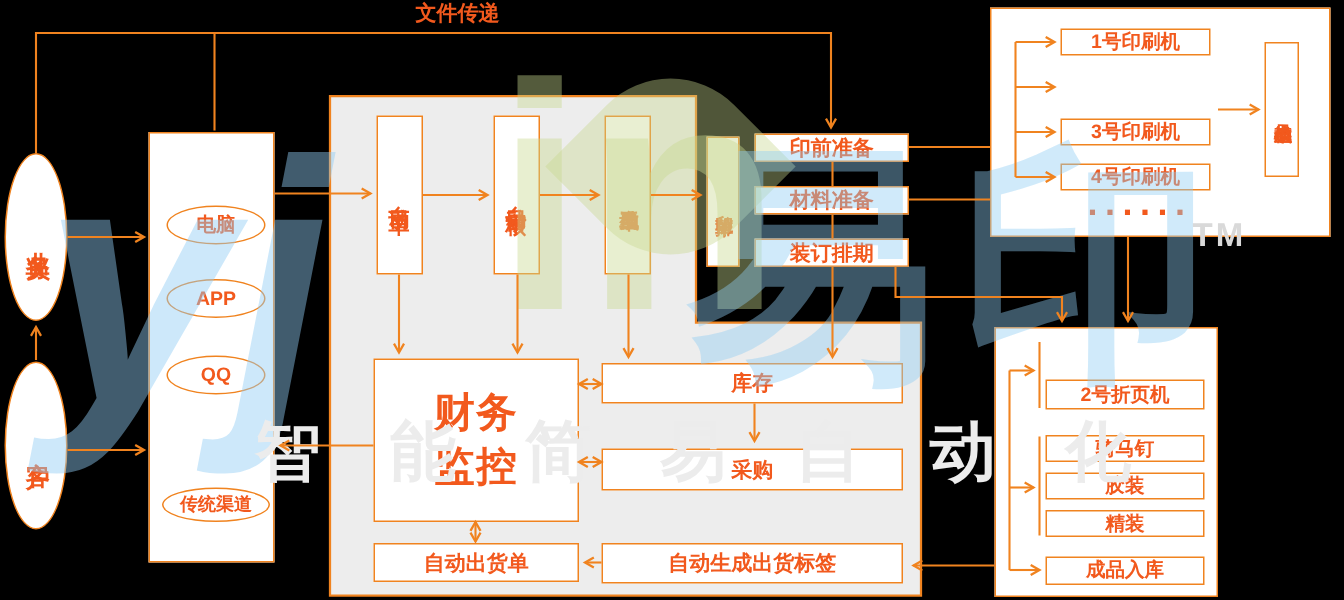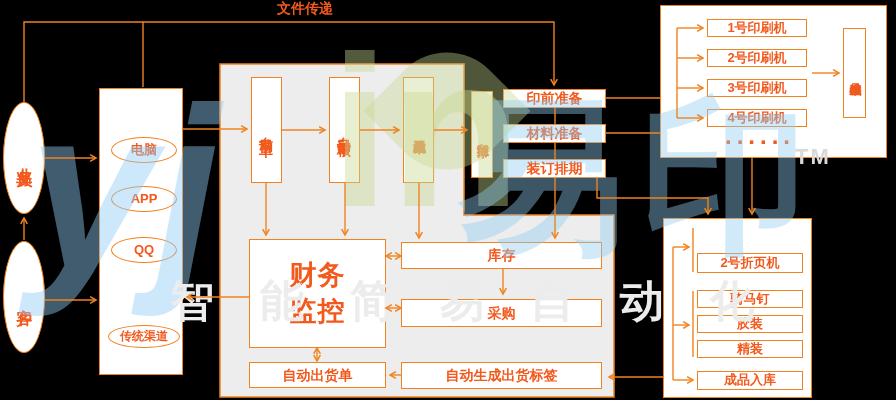--- a/index.html
+++ b/index.html
@@ -83,23 +83,20 @@
   <div class="box f14" style="left:503px;top:124px;width:103px;height:19px;">
     <span>材料准备</span>
   </div>
   <div class="box f14" style="left:503px;top:159px;width:103px;height:19px;">
     <span>装订排期</span>
   </div>
 
   <div class="box" style="left:660px;top:5px;width:227px;height:153px;"></div>
   <div class="box" style="left:707px;top:19px;width:100px;height:18px;">
     <span>1号印刷机</span>
-  </div>
-  <div class="box" style="left:707px;top:49px;width:100px;height:18px;">
-    <span>2号印刷机</span>
   </div>
   <div class="box" style="left:707px;top:79px;width:100px;height:18px;">
     <span>3号印刷机</span>
   </div>
   <div class="box" style="left:707px;top:109px;width:100px;height:18px;">
     <span>4号印刷机</span>
   </div>
   <div class="box nobg dots" style="left:715px;top:128px;width:90px;height:16px;">
     <span>......</span>
   </div>

